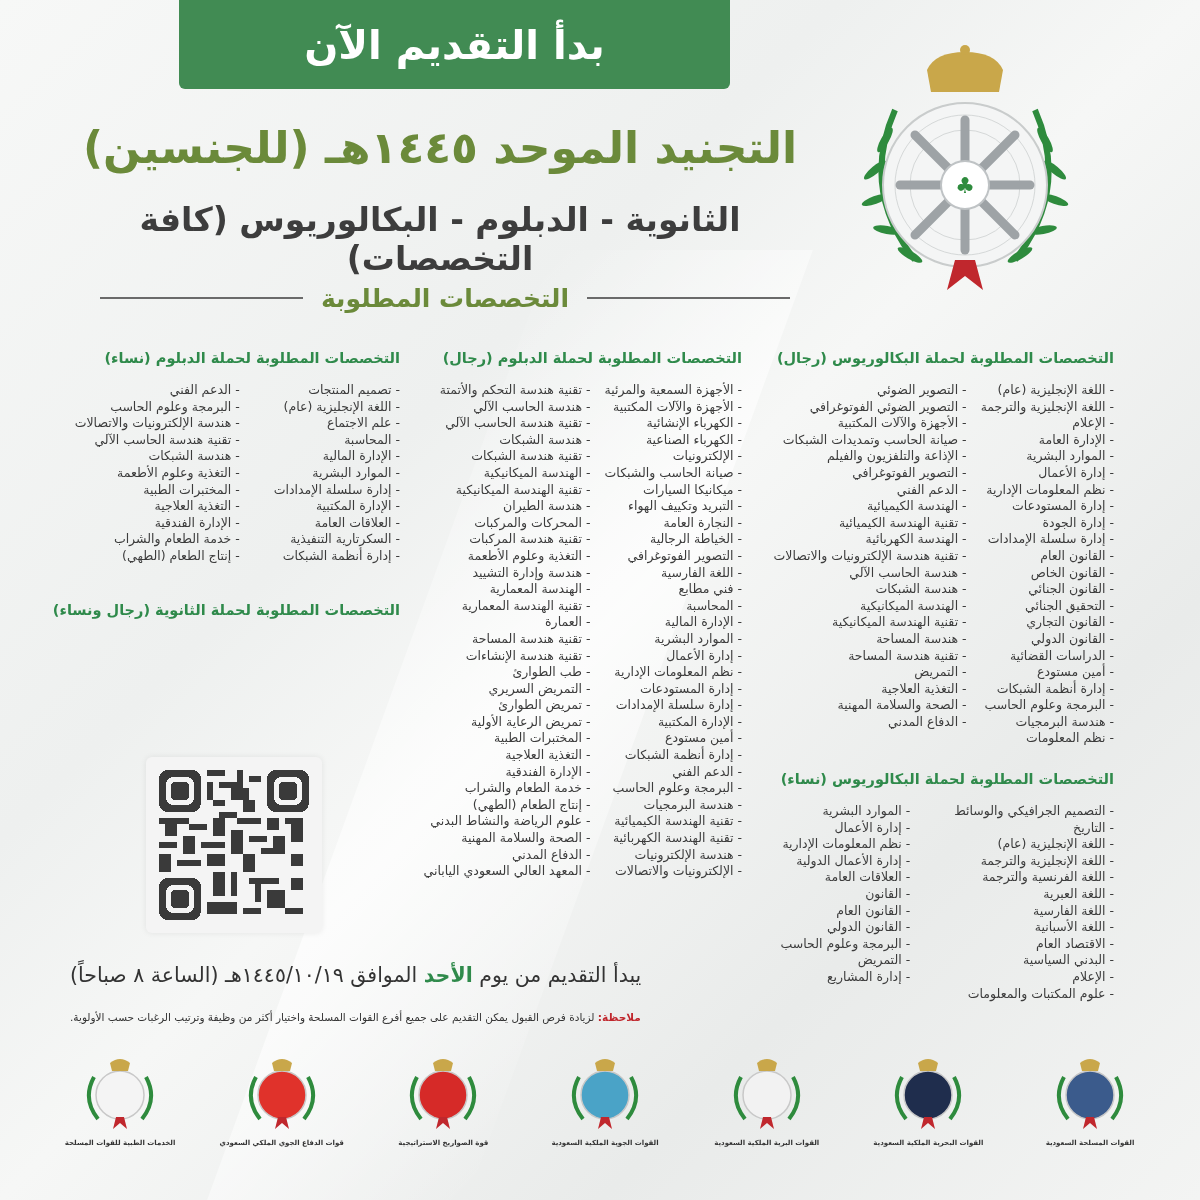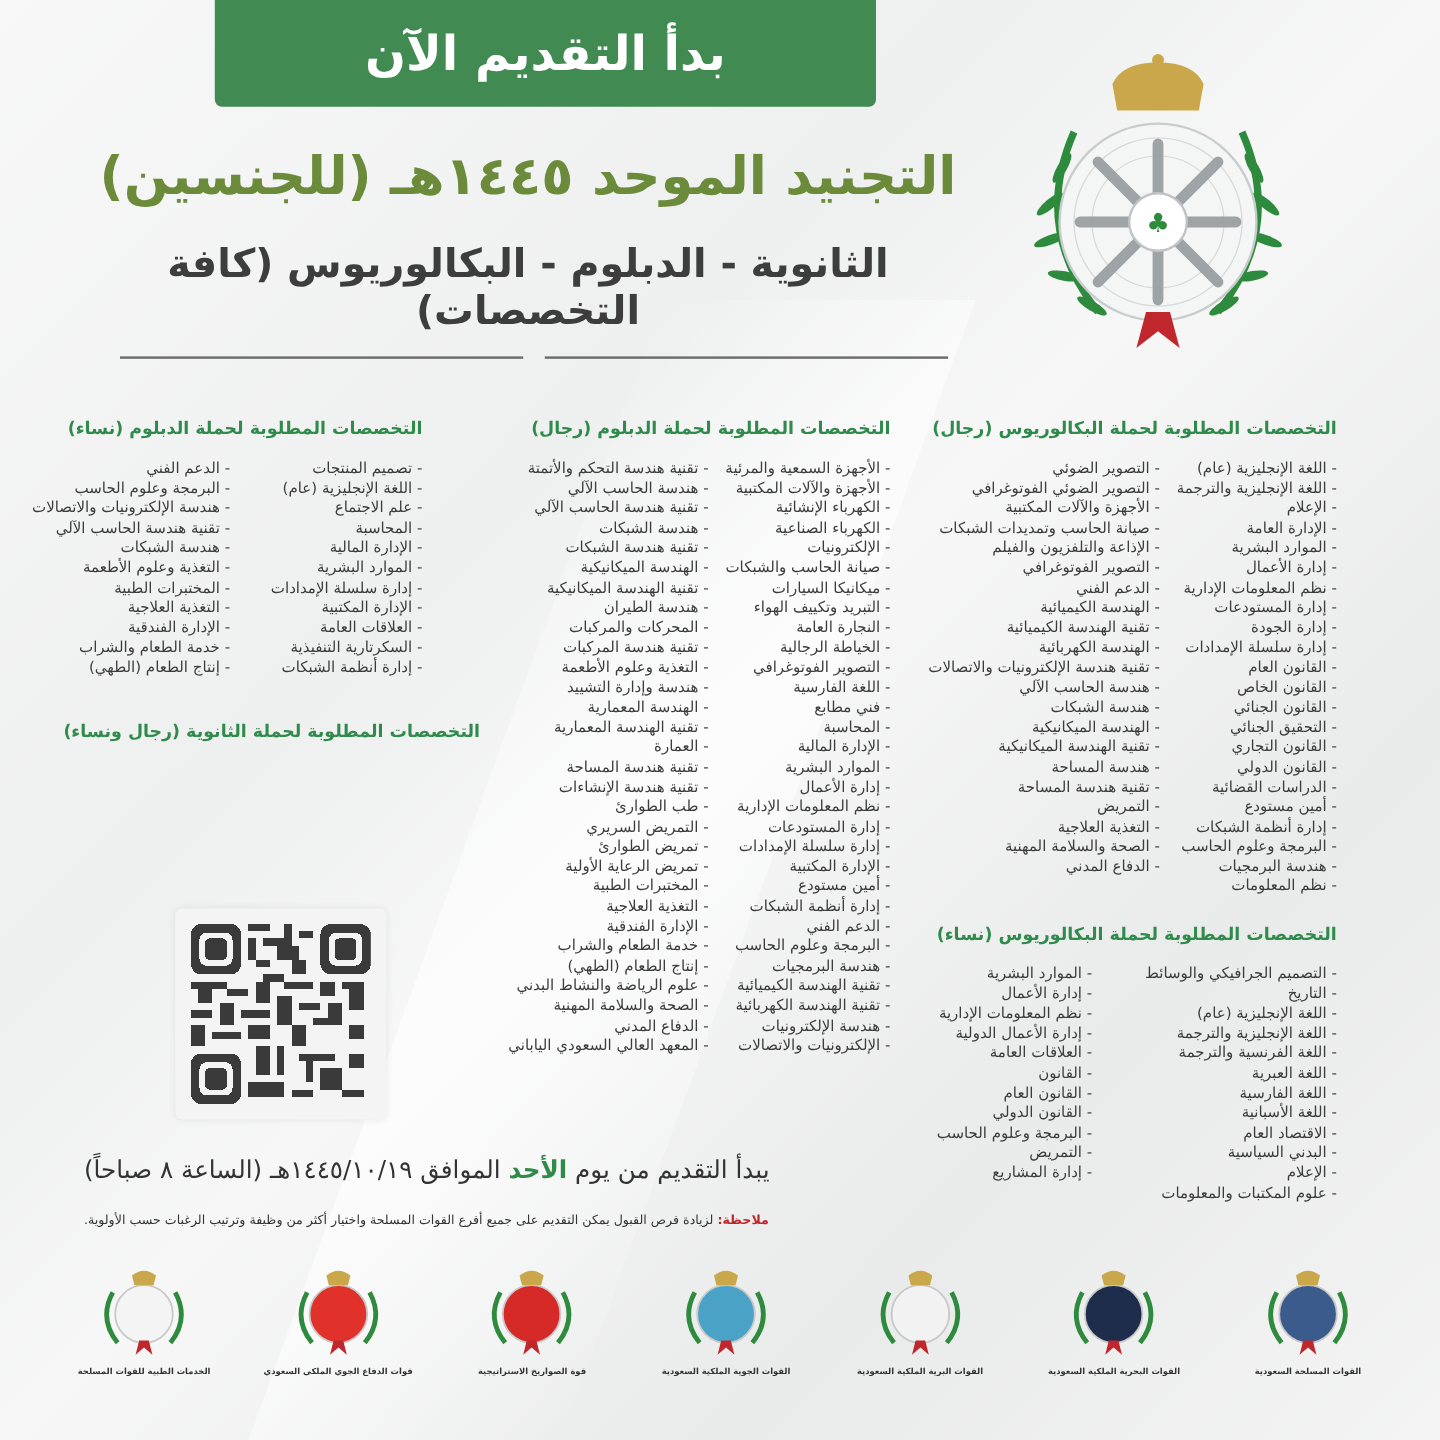--- a/index.html
+++ b/index.html
@@ -77,20 +77,21 @@
 
 <div class="banner">
   <span>بدأ التقديم الآن</span>
 </div>
 
 <div class="main-title">التجنيد الموحد ١٤٤٥هـ (للجنسين)</div>
 <div class="subtitle">الثانوية - الدبلوم - البكالوريوس (كافة التخصصات)</div>
 
 <div class="section-head">
   <div class="line"></div>
+  <div class="label">التخصصات المطلوبة</div>
   <div class="line"></div>
 </div>
 
 <svg class="emblem" viewBox="0 0 220 260">
   <g fill="none" stroke="#2e8b3d" stroke-width="6">
     <path d="M40 70 Q5 150 60 220"></path>
     <path d="M180 70 Q215 150 160 220"></path>
   </g>
   <g fill="#2e8b3d">
     <ellipse cx="30" cy="100" rx="14" ry="4" transform="rotate(-60 30 100)"></ellipse>
@@ -269,21 +270,21 @@
         <div class="item">خدمة الطعام والشراب</div>
         <div class="item">إنتاج الطعام (الطهي)</div>
         <div class="item">علوم الرياضة والنشاط البدني</div>
         <div class="item">الصحة والسلامة المهنية</div>
         <div class="item">الدفاع المدني</div>
         <div class="item">المعهد العالي السعودي الياباني</div>
       </div>
   </div>
 </div>
 
-<div class="group" style="right:848px;top:350px;">
+<div class="group" style="right:800px;top:350px;">
   <div class="group-title">التخصصات المطلوبة لحملة الدبلوم (نساء)</div>
   <div class="cols">
     <div class="col" id="dw1">
         <div class="item">تصميم المنتجات</div>
         <div class="item">اللغة الإنجليزية (عام)</div>
         <div class="item">علم الاجتماع</div>
         <div class="item">المحاسبة</div>
         <div class="item">الإدارة المالية</div>
         <div class="item">الموارد البشرية</div>
         <div class="item">إدارة سلسلة الإمدادات</div>

